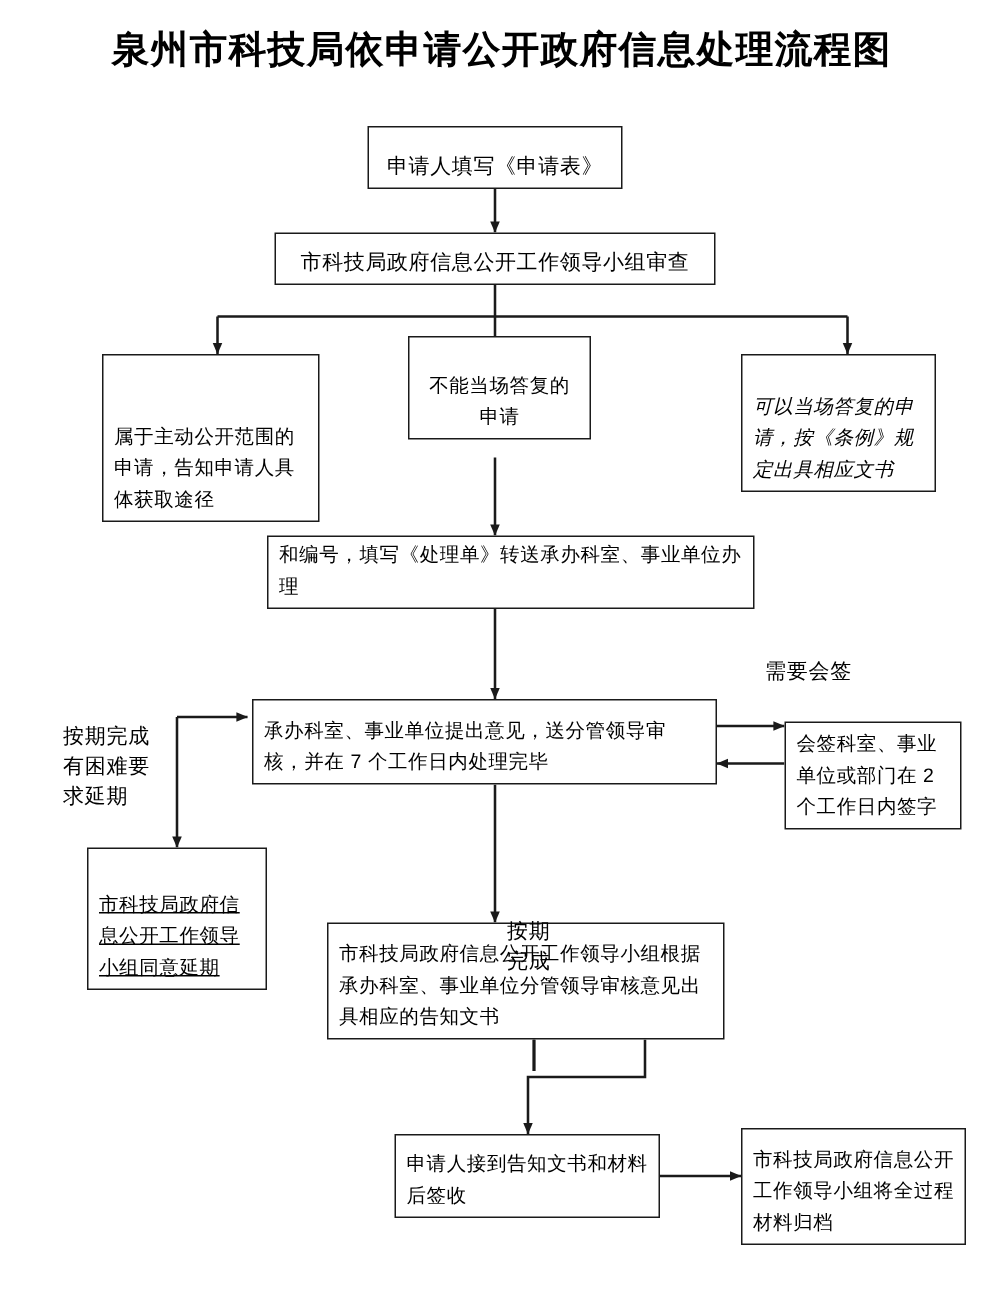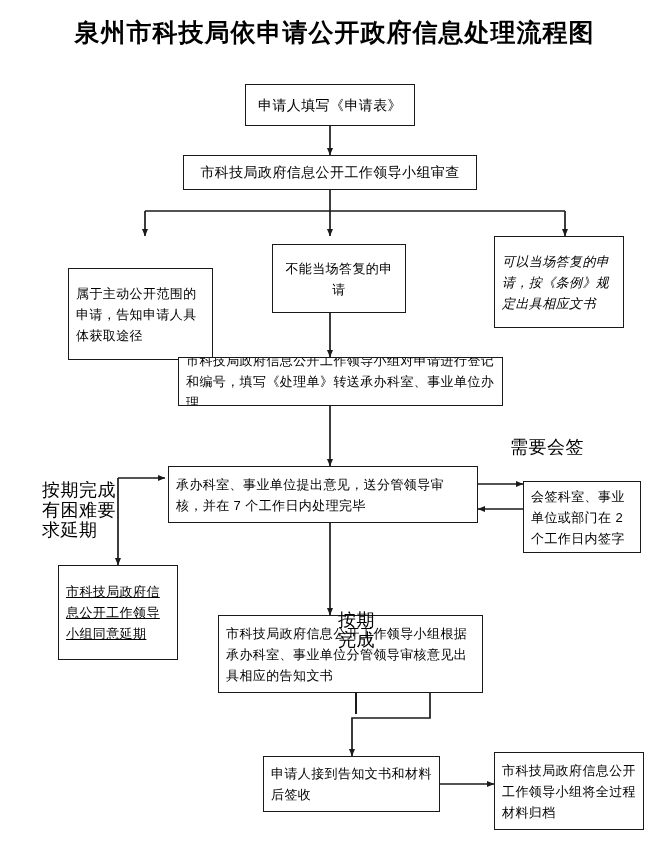--- a/index.html
+++ b/index.html
@@ -42,30 +42,30 @@
   .node {
     position: absolute;
     box-sizing: border-box;
     border: 1.6px solid #1a1a1a;
     background: #ffffff;
     font-size: 13px;
     line-height: 21px;
     letter-spacing: 0.4px;
     padding: 4px 7px;
     display: flex;
-    align-items: center;
+    align-items: flex-end;
     overflow: hidden;
   }
   .node.center { justify-content: center; text-align: center; }
   .node.left   { justify-content: flex-start; text-align: left; }
   .node .txt { display: block; width: 100%; }
   .node.oneline { font-size: 14px; }
   .label {
     position: absolute;
-    font-size: 18px;
+    font-size: 14px;
     line-height: 20px;
     letter-spacing: 0.5px;
     white-space: pre-line;
     background: transparent;
   }
 </style>
 </head>
 <body>
 
 <div id="flow-root">
@@ -116,25 +116,25 @@
   </svg>
 
   <div class="node center oneline" style="left:245px; top:84px; width:170px; height:42px;">
     <span class="txt">申请人填写《申请表》</span>
   </div>
 
   <div class="node center oneline" style="left:183px; top:155px; width:294px; height:35px;">
     <span class="txt">市科技局政府信息公开工作领导小组审查</span>
   </div>
 
-  <div class="node left" style="left:68px; top:236px; width:145px; height:92px;margin-top:32px;">
+  <div class="node left" style="left:68px; top:236px; width:145px; height:112px;">
     <span class="txt">属于主动公开范围的申请，告知申请人具体获取途径</span>
   </div>
 
-  <div class="node center" style="left:272px; top:244px; width:134px; height:69px;">
+  <div class="node center" style="left:272px; top:224px; width:122px; height:69px;">
     <span class="txt">不能当场答复的申请</span>
   </div>
 
   <div class="node left" style="left:494px; top:236px; width:130px; height:92px;font-style:italic;">
     <span class="txt">可以当场答复的申请，按《条例》规定出具相应文书</span>
   </div>
 
   <div class="node left" style="left:178px; top:357px; width:325px; height:49px;">
     <span class="txt">市科技局政府信息公开工作领导小组对申请进行登记和编号，填写《处理单》转送承办科室、事业单位办理</span>
   </div>

